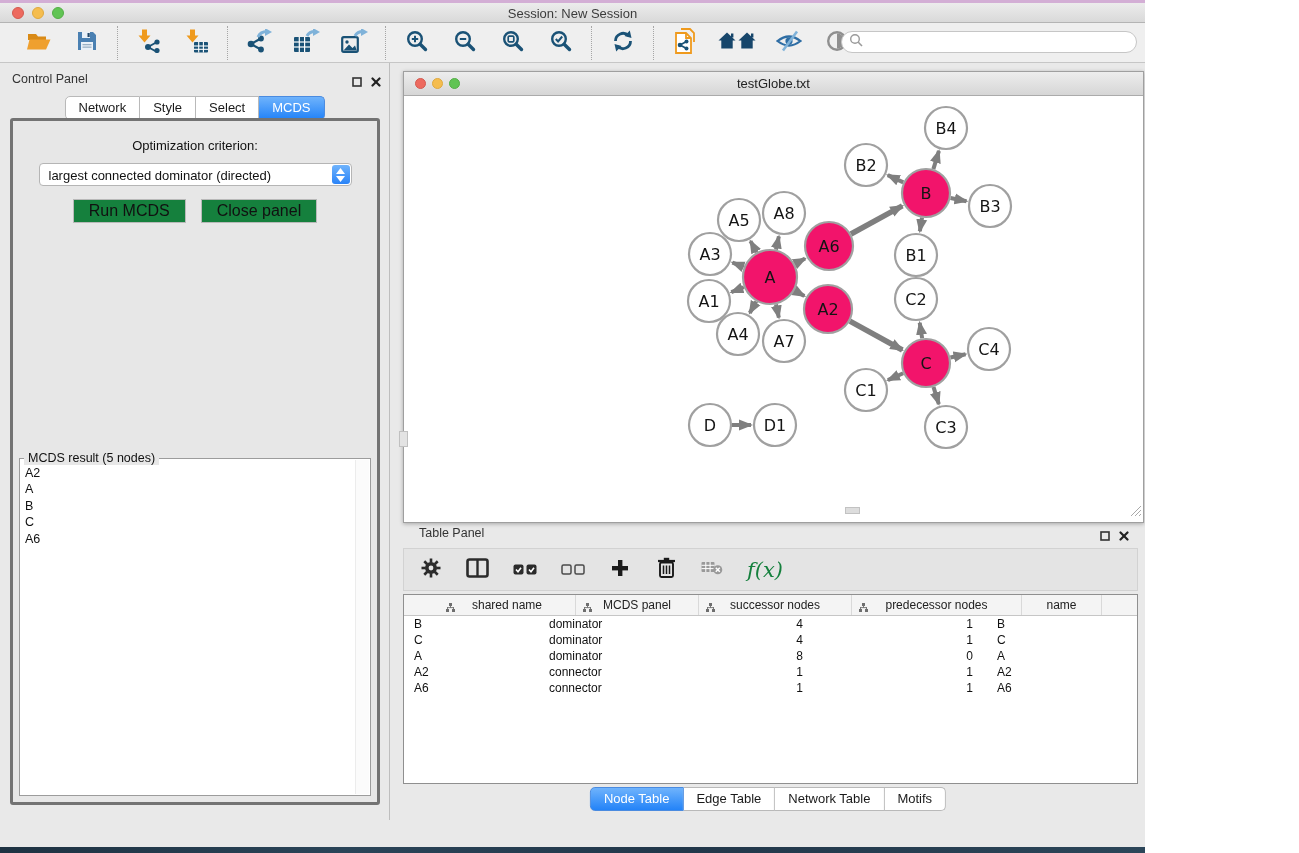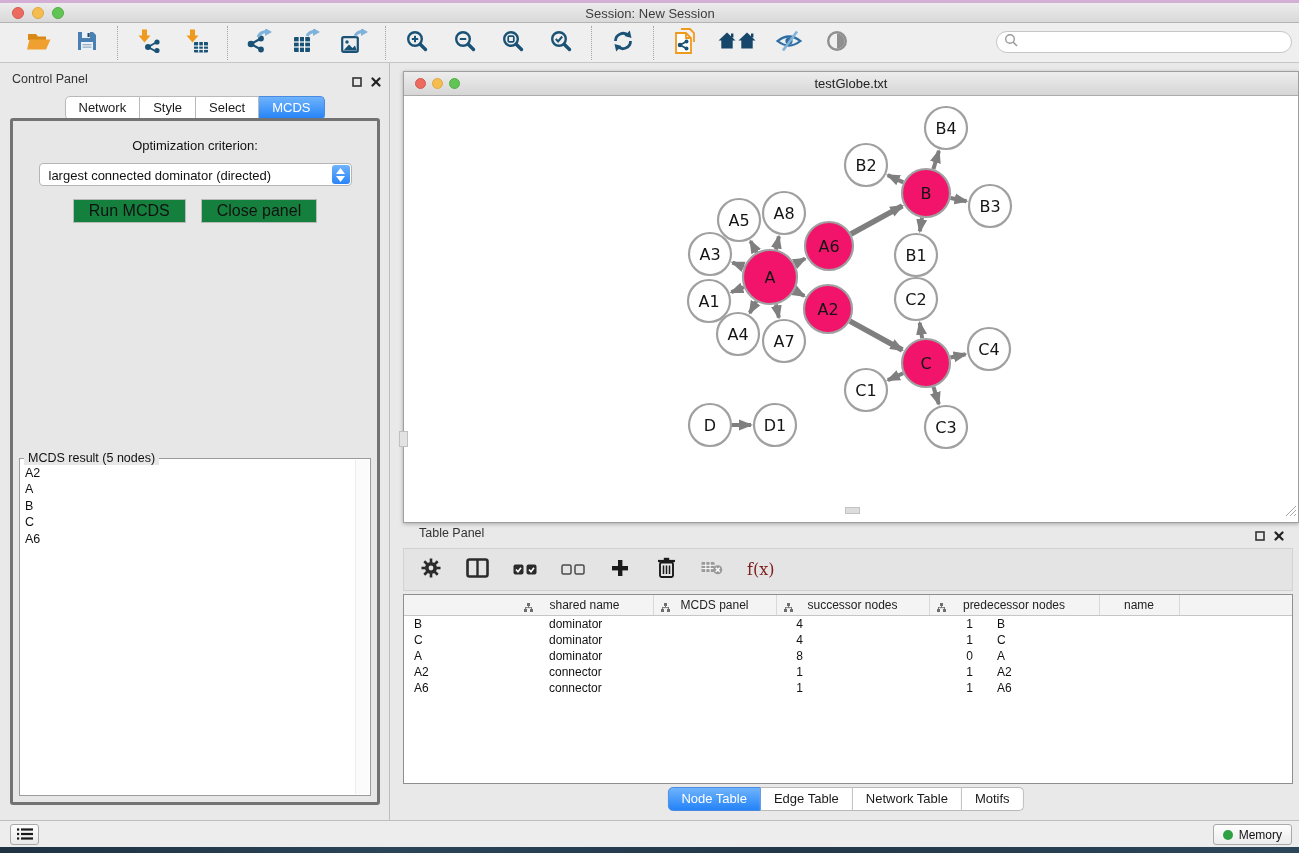--- a/index.html
+++ b/index.html
@@ -1,17 +1,17 @@
 <!DOCTYPE html>
 <html><head>
 <meta charset="utf-8">
 <style>
   html,body{margin:0;padding:0;}
   body{width:1299px;height:853px;overflow:hidden;}
-  #app{position:relative;width:1252px;height:853px;background:#E9E9E9;font-family:"Liberation Sans",sans-serif;overflow:hidden;-webkit-user-select:none;user-select:none;padding-left:48px;}
+  #app{position:relative;width:1145px;height:853px;background:#E9E9E9;font-family:"Liberation Sans",sans-serif;overflow:hidden;-webkit-user-select:none;user-select:none;}
   
   .strip-top{position:absolute;top:0;left:0;right:0;height:3px;background:#D3AED5;}
   .strip-bottom{position:absolute;left:0;right:0;top:847px;height:6px;background:linear-gradient(90deg,#1E3242,#2A4458 30%,#22374A 60%,#2C4659);}
   
   .titlebar{position:absolute;top:3px;left:0;right:0;height:19px;background:linear-gradient(#ECECEC,#D9D9D9);border-bottom:1px solid #B4B4B4;}
   .lights{position:absolute;left:12px;top:4px;display:flex;gap:8px;}
   .light{width:12px;height:12px;border-radius:50%;box-sizing:border-box;}
   .l-red{background:#ED6A5F;border:1px solid #D45A50;}
   .l-yellow{background:#F5BD4F;border:1px solid #DFA93F;}
   .l-green{background:#61C454;border:1px solid #54AE46;}
@@ -53,21 +53,21 @@
   .net-canvas{position:absolute;top:24px;left:0;right:0;bottom:0;background:#FFF;}
   .grip{position:absolute;right:1px;bottom:1px;}
   .split-handle-left{position:absolute;left:8px;top:368px;width:9px;height:16px;background:#E3E3E3;border:1px solid #C0C0C0;box-sizing:border-box;}
   .split-handle-bottom{position:absolute;left:454px;top:444px;width:15px;height:7px;background:#DDD;border:1px solid #C2C2C2;box-sizing:border-box;}
   
   .table-panel{position:absolute;left:0;right:0;top:455px;bottom:0;}
   .tp-title{position:absolute;top:8px;left:28px;font-size:12.5px;color:#333;}
   .tp-icons{position:absolute;top:9px;right:16px;display:flex;gap:9px;align-items:center;}
   .tp-toolbar{position:absolute;left:12px;right:7px;top:30px;height:43px;background:#E4E4E4;border:1px solid #D2D2D2;display:flex;align-items:center;gap:24px;padding-left:16px;box-sizing:border-box;}
   .tp-tool{display:flex;align-items:center;justify-content:center;min-width:22px;height:24px;}
-  .fx-label{font-family:"DejaVu Serif",serif;font-size:16px;color:#7f1d1d;}
+  .fx-label{font-family:"DejaVu Serif",serif;font-style:italic;font-size:21px;color:#15803d;}
   .tp-table{position:absolute;left:12px;right:7px;top:76px;bottom:36px;background:#fff;border:1px solid #8F8F8F;overflow:hidden;box-sizing:border-box;}
   .thead{display:flex;height:21px;background:#F4F4F4;border-bottom:1px solid #C6C6C6;box-sizing:border-box;justify-content:center;}
   .th{position:relative;border-right:1px solid #D9D9D9;font-size:12px;color:#222;display:flex;align-items:center;justify-content:center;box-sizing:border-box;}
   .colicon{position:absolute;left:7px;top:6px;}
   .c0{width:137px;} .c1{width:123px;} .c2{width:153px;} .c3{width:170px;} .c4{width:80px;}
   .trow{display:flex;height:16px;font-size:12px;color:#111;}
   .td{display:flex;align-items:center;box-sizing:border-box;}
   .td.c0{padding-left:10px;} .td.c1{padding-left:8px;} .td.c4{padding-left:10px;}
   .td.num{justify-content:flex-end;padding-right:14px;}
   .tp-tabs{position:absolute;left:50%;transform:translateX(-50%);bottom:9px;display:flex;}
@@ -604,33 +604,15 @@
 
       <div class="tp-tabs">
         <div class="seg active">Node Table</div>
         <div class="seg">Edge Table</div>
         <div class="seg">Network Table</div>
         <div class="seg">Motifs</div>
       </div>
     </div>
   </div>
 
-  <div class="statusbar">
-    <div class="list-btn">
-      <span><svg width="16" height="12" viewBox="0 0 16 12">
-            <g fill="#1A1A1A">
-              <rect x="0" y="0.4" width="2.2" height="2.2"></rect>
-              <rect x="4" y="0.4" width="12" height="2.2"></rect>
-              <rect x="0" y="4.9" width="2.2" height="2.2"></rect>
-              <rect x="4" y="4.9" width="12" height="2.2"></rect>
-              <rect x="0" y="9.4" width="2.2" height="2.2"></rect>
-              <rect x="4" y="9.4" width="12" height="2.2"></rect>
-            </g>
-          </svg></span>
-    </div>
-    <div class="memory-btn">
-      <span class="mem-dot"></span>
-      <span>Memory</span>
-    </div>
-  </div>
 
   <div class="strip-bottom"></div>
 </div>
 
 </body></html>

